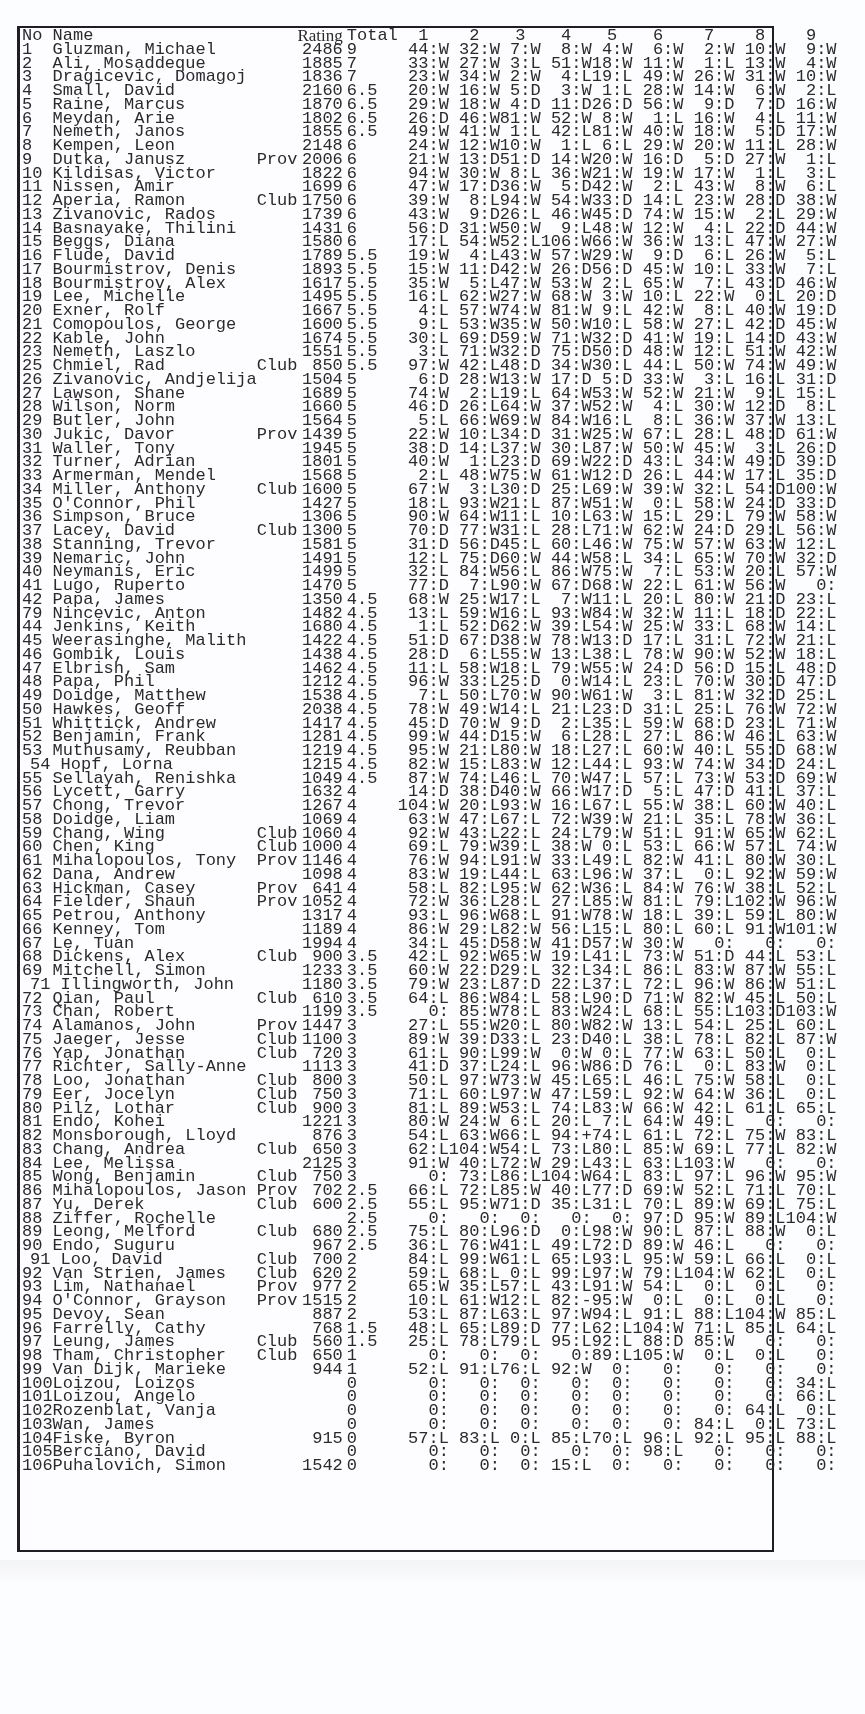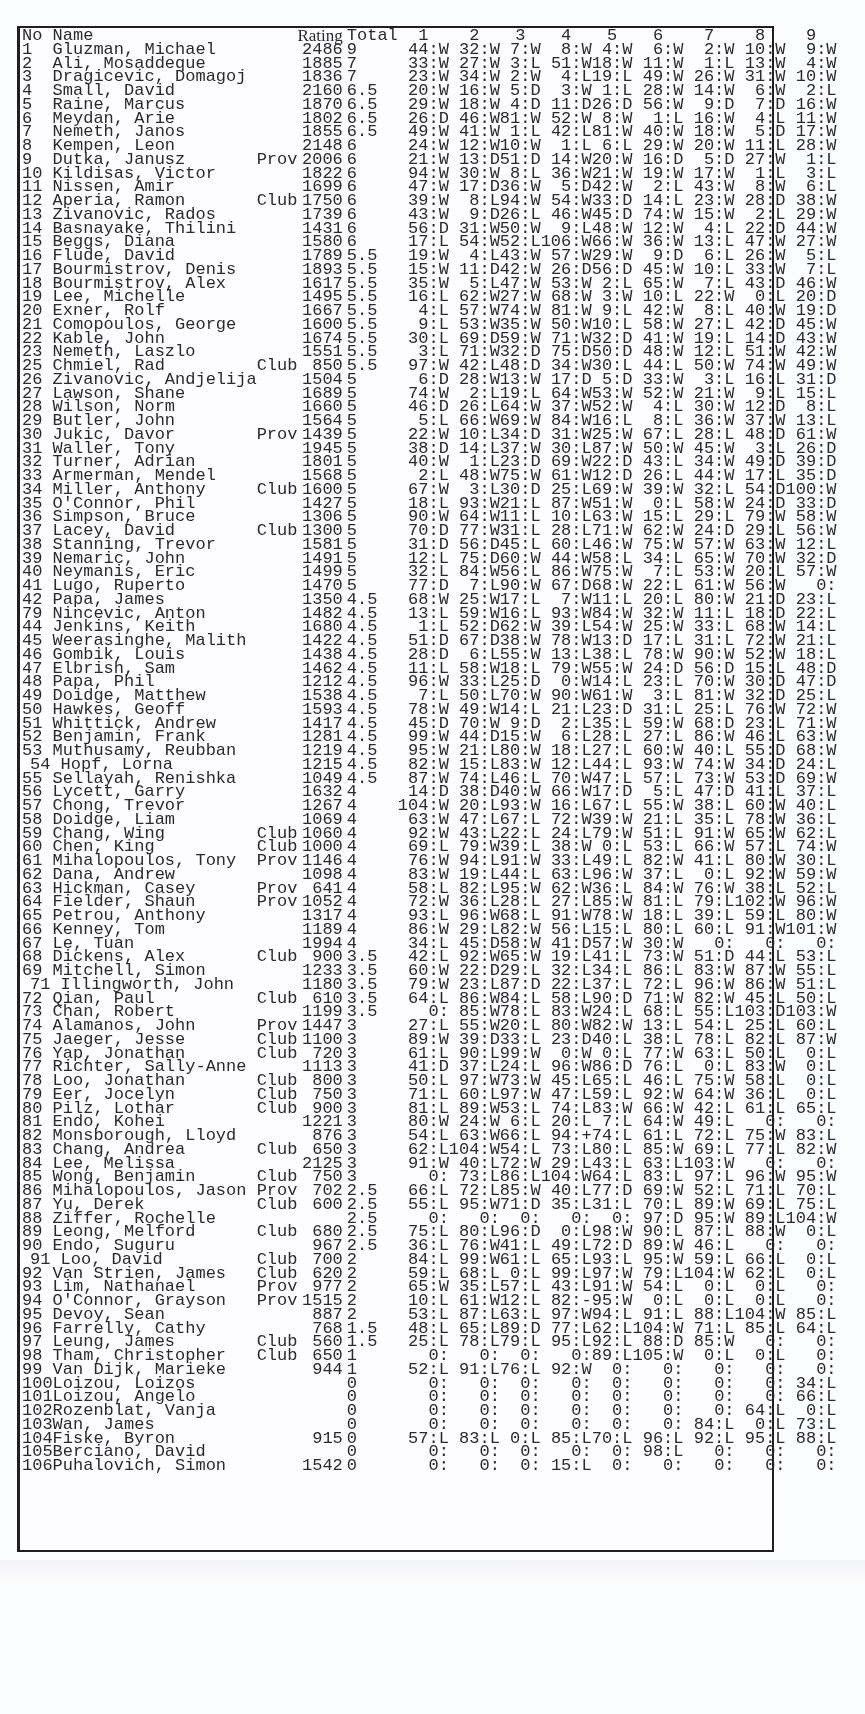--- a/index.html
+++ b/index.html
@@ -814,21 +814,21 @@
             <td class="c-r">61:W</td>
             <td class="c-r">3:L</td>
             <td class="c-r">81:W</td>
             <td class="c-r">32:D</td>
             <td class="c-r">25:L</td>
           </tr>
           <tr>
             <td class="c-no">50</td>
             <td class="c-name">Hawkes, Geoff</td>
             <td class="c-type"></td>
-            <td class="c-rating">1593</td>
+            <td class="c-rating">2038</td>
             <td class="c-total">4.5</td>
             <td class="c-r">78:W</td>
             <td class="c-r">49:W</td>
             <td class="c-r">14:L</td>
             <td class="c-r">21:L</td>
             <td class="c-r">23:D</td>
             <td class="c-r">31:L</td>
             <td class="c-r">25:L</td>
             <td class="c-r">76:W</td>
             <td class="c-r">72:W</td>

